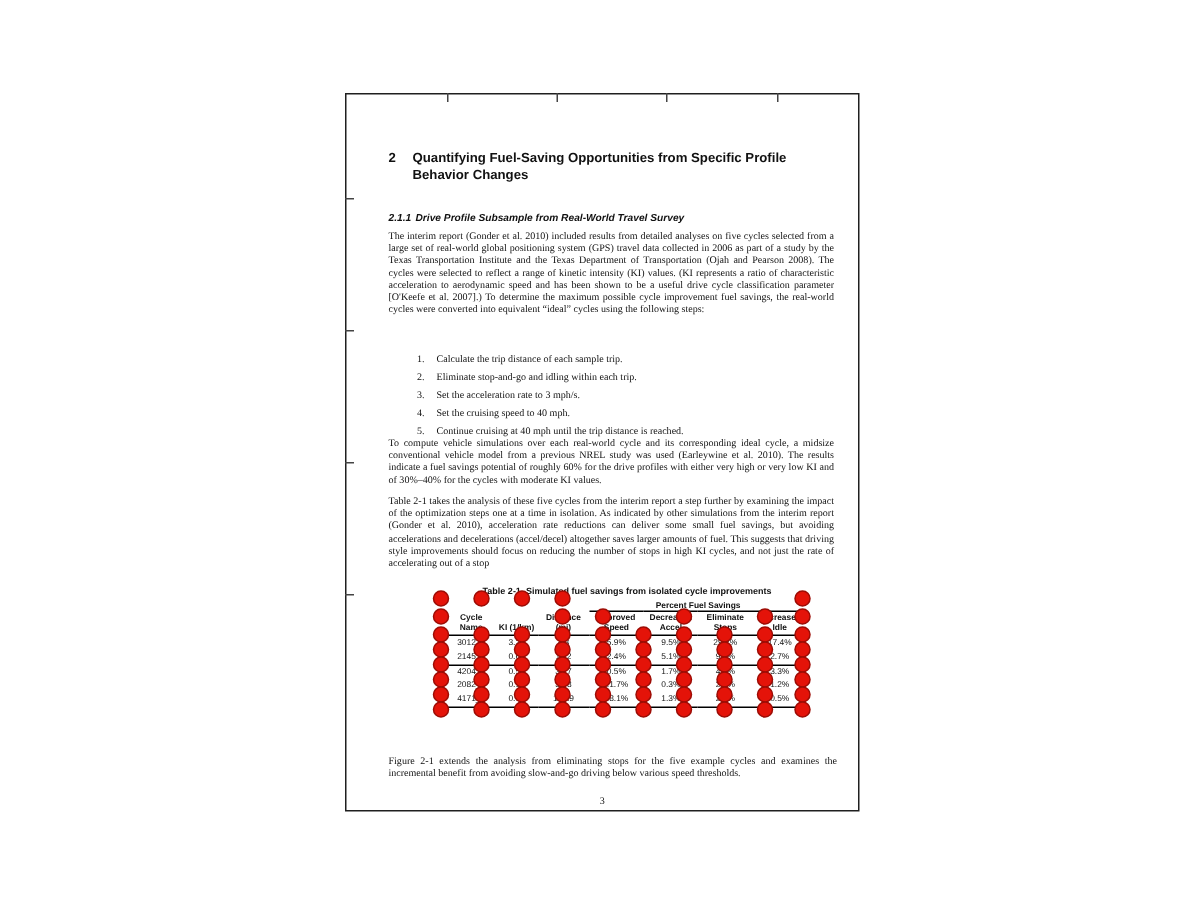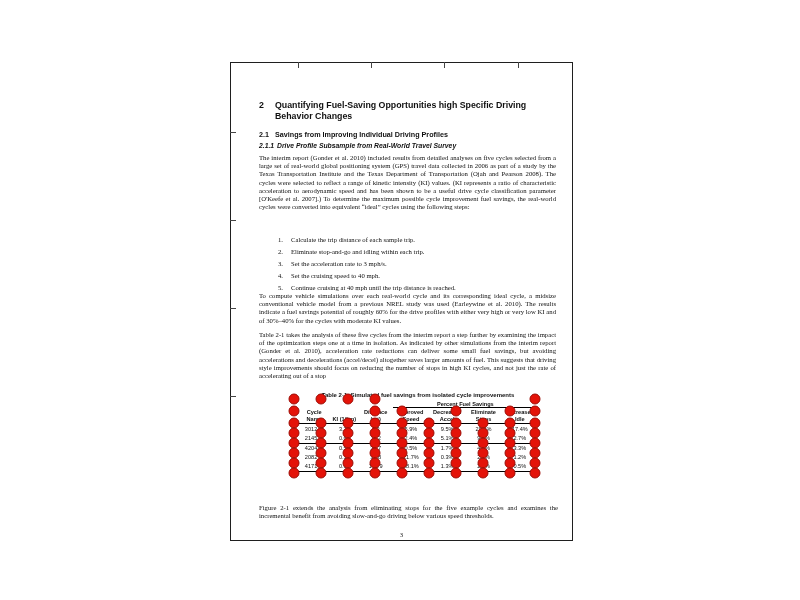--- a/index.html
+++ b/index.html
@@ -58,25 +58,21 @@
     <div class="tick-top" style="left:140px"></div>
     <div class="tick-top" style="left:213px"></div>
     <div class="tick-top" style="left:287px"></div>
     <div class="tick-left" style="top:69px"></div>
     <div class="tick-left" style="top:157px"></div>
     <div class="tick-left" style="top:245px"></div>
     <div class="tick-left" style="top:333px"></div>
 
     <div class="h1">
       <span class="num">2</span>
-      <span class="txt">Quantifying Fuel-Saving Opportunities high Specific Driving Behavior Changes</span>
-    </div>
-    <div class="h2">
-      <span class="num">2.1</span>
-      <span class="txt">Savings from Improving Individual Driving Profiles</span>
+      <span class="txt">Quantifying Fuel-Saving Opportunities from Specific Profile Behavior Changes</span>
     </div>
     <div class="h3">
       <span class="num">2.1.1</span>
       <span class="txt">Drive Profile Subsample from Real-World Travel Survey</span>
     </div>
 
     <div class="para" id="para1">The interim report (Gonder et al. 2010) included results from detailed analyses on five cycles selected from a large set of real-world global positioning system (GPS) travel data collected in 2006 as part of a study by the Texas Transportation Institute and the Texas Department of Transportation (Ojah and Pearson 2008). The cycles were selected to reflect a range of kinetic intensity (KI) values. (KI represents a ratio of characteristic acceleration to aerodynamic speed and has been shown to be a useful drive cycle classification parameter [O'Keefe et al. 2007].) To determine the maximum possible cycle improvement fuel savings, the real-world cycles were converted into equivalent “ideal” cycles using the following steps:</div>
     <div class="steps">
         <div class="step">
           <span class="n">1.</span>

